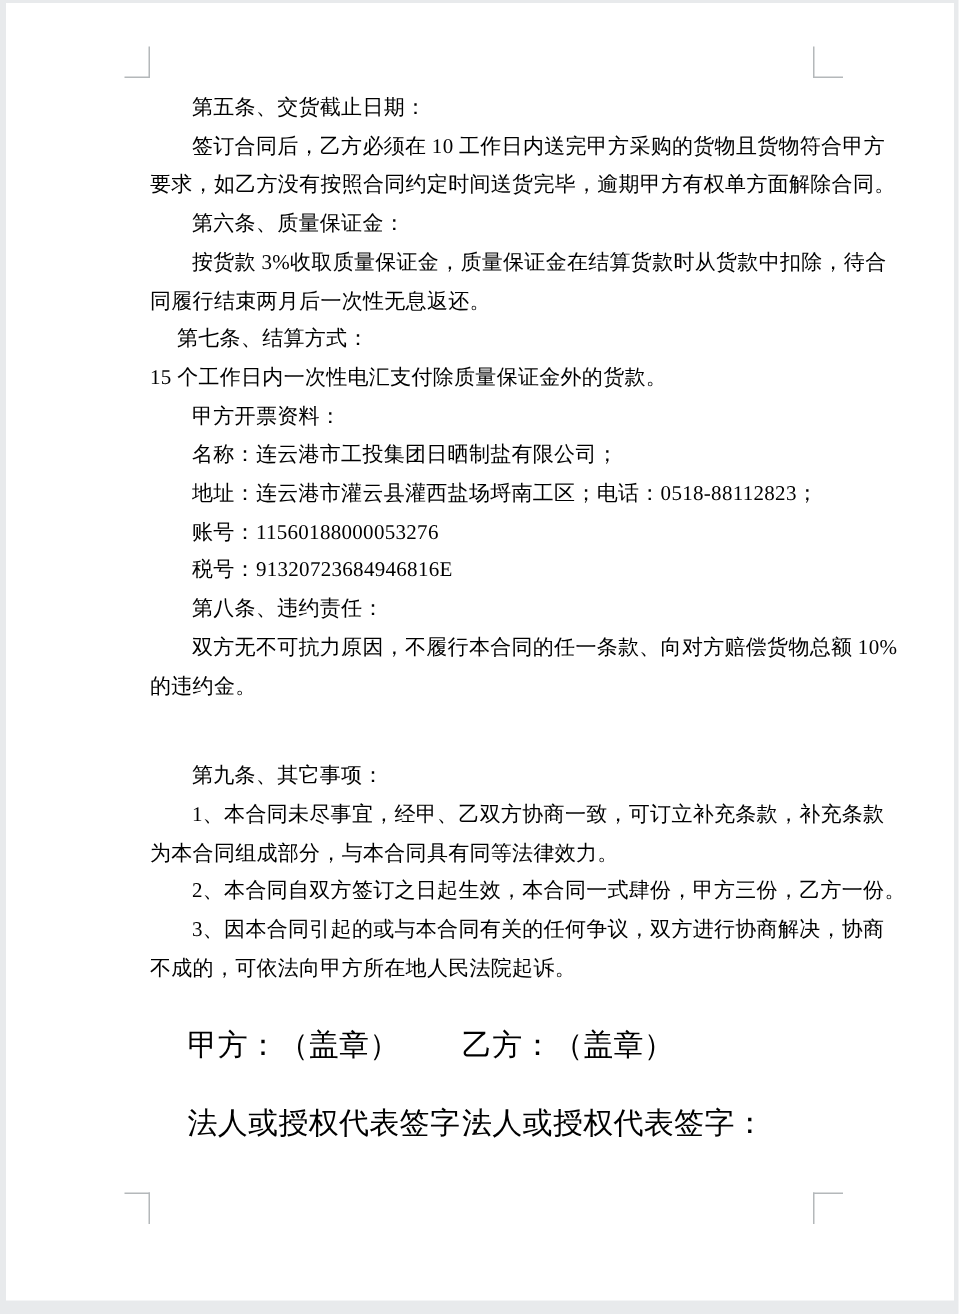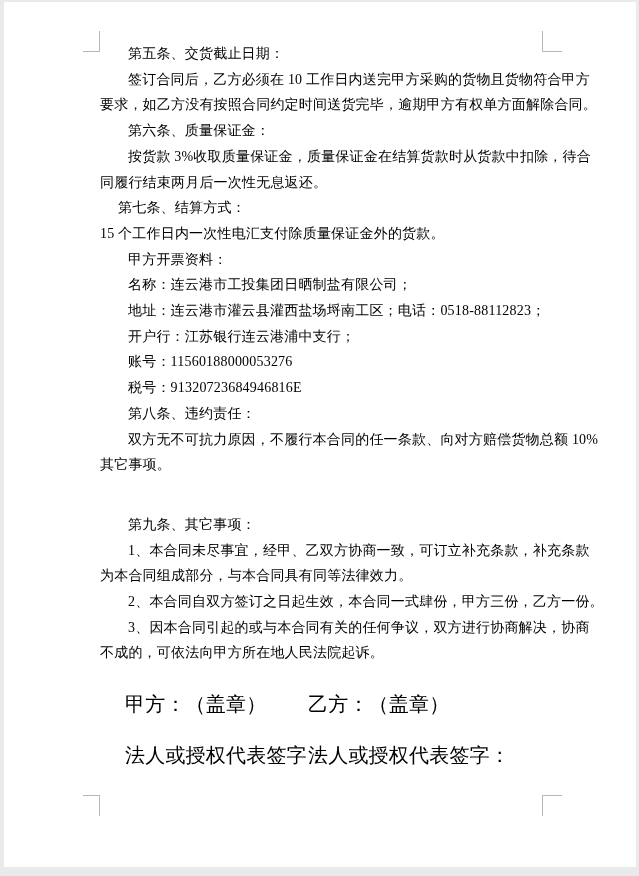--- a/index.html
+++ b/index.html
@@ -28,21 +28,21 @@
     width: 16px;
     height: 20px;
   }
   .crop.tl { left: 83px;  top: 31px;  border-right: 1px solid; border-bottom: 1px solid; }
   .crop.tr { left: 542px; top: 31px;  width: 19px; border-left: 1px solid; border-bottom: 1px solid; }
   .crop.bl { left: 83px;  top: 795px; border-right: 1px solid; border-top: 1px solid; }
   .crop.br { left: 542px; top: 795px; width: 19px; border-left: 1px solid; border-top: 1px solid; }
   .content {
     position: absolute;
     left: 100px;
-    top: 41px;
+    top: 60px;
     width: 442px;
   }
   .para {
     position: relative;
     margin: 0;
   }
   .line {
     font-size: 14px;
     line-height: 25.7px;
     white-space: nowrap;
@@ -94,34 +94,31 @@
     <div class="para">
       <div class="line" style="text-indent: 28px;">甲方开票资料：</div>
     </div>
     <div class="para">
       <div class="line" style="text-indent: 28px;">名称：连云港市工投集团日晒制盐有限公司；</div>
     </div>
     <div class="para">
       <div class="line" style="text-indent: 28px;">地址：连云港市灌云县灌西盐场埒南工区；电话：0518-88112823；</div>
     </div>
     <div class="para">
-      <div class="line" style="text-indent: 28px;">开户行：江苏银行连云港浦中支行；</div>
-    </div>
-    <div class="para">
       <div class="line" style="text-indent: 28px;">账号：11560188000053276</div>
     </div>
     <div class="para">
       <div class="line" style="text-indent: 28px;">税号：91320723684946816E</div>
     </div>
     <div class="para">
       <div class="line" style="text-indent: 28px;">第八条、违约责任：</div>
     </div>
     <div class="para">
       <div class="line" style="text-indent: 28px;">双方无不可抗力原因，不履行本合同的任一条款、向对方赔偿货物总额 10%</div>
-      <div class="line">其它事项。</div>
+      <div class="line">的违约金。</div>
     </div>
     <div class="para">
       <div class="line" style="text-indent: 28px; margin-top: 34px;">第九条、其它事项：</div>
     </div>
     <div class="para">
       <div class="line" style="text-indent: 28px;">1、本合同未尽事宜，经甲、乙双方协商一致，可订立补充条款，补充条款</div>
       <div class="line">为本合同组成部分，与本合同具有同等法律效力。</div>
     </div>
     <div class="para">
       <div class="line" style="text-indent: 28px;">2、本合同自双方签订之日起生效，本合同一式肆份，甲方三份，乙方一份。</div>

